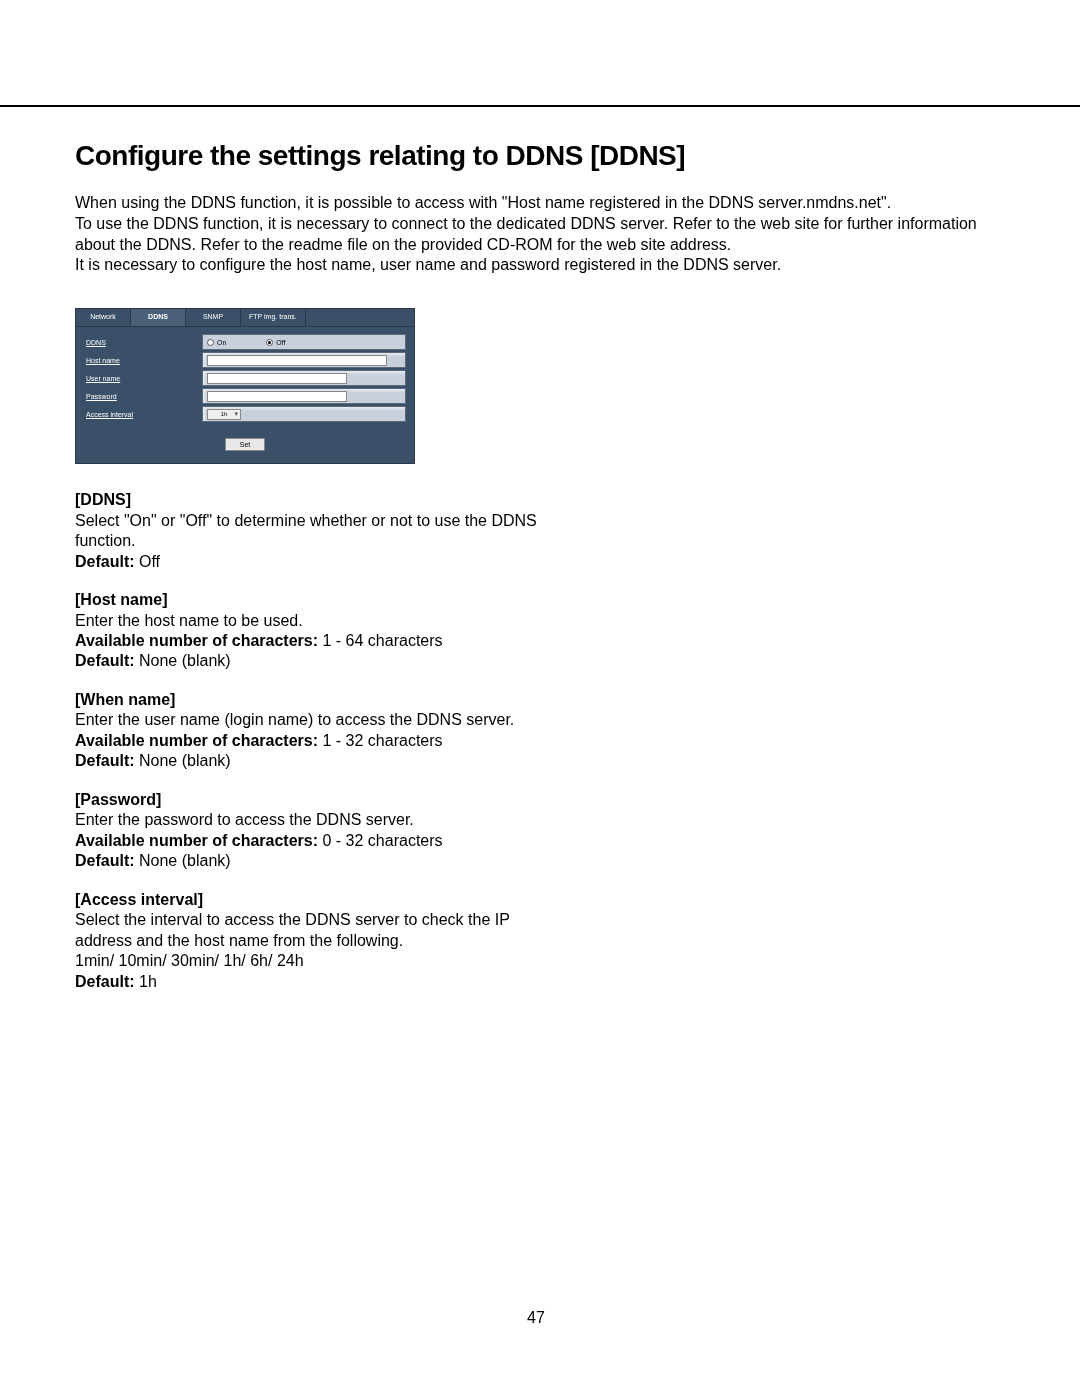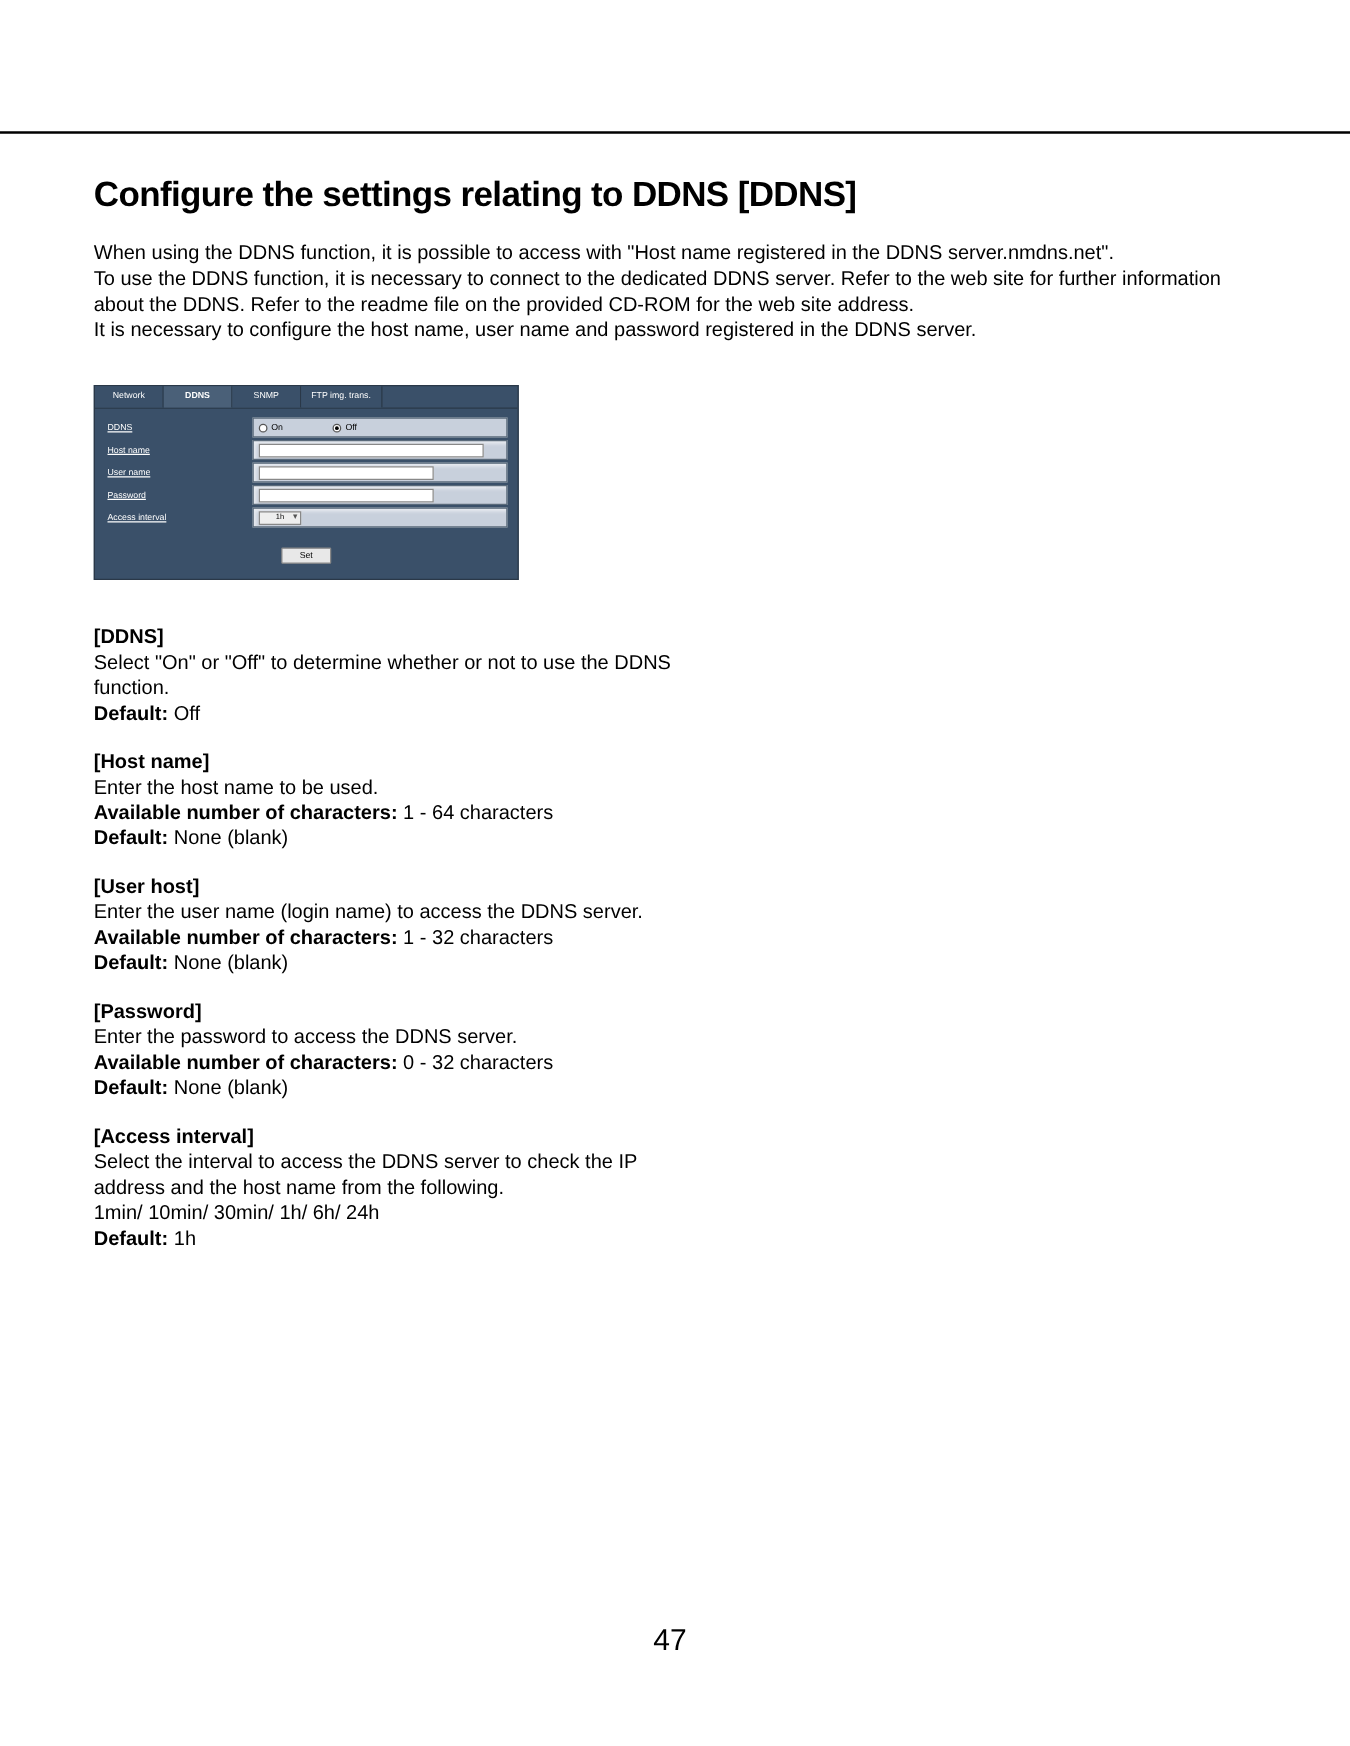--- a/index.html
+++ b/index.html
@@ -132,35 +132,35 @@
   .set-btn {
     display: inline-block;
     background: #e8e8e8;
     border: 1px solid #888;
     font-size: 7px;
     padding: 2px 14px;
     color: #000;
     border-radius: 1px;
   }
   .descriptions {
-    margin-top: 36px;
+    margin-top: 26px;
     width: 480px;
     font-size: 16px;
     line-height: 1.28;
   }
   .descriptions .block { margin-bottom: 18px; }
   .descriptions .title { font-weight: bold; }
   .descriptions .dlabel { font-weight: bold; }
   .page-number {
     position: absolute;
     bottom: 70px;
     left: 0;
     width: 1072px;
     text-align: center;
-    font-size: 24px;
+    font-size: 16px;
   }
 </style>
 </head>
 <body>
 
 <div class="hr-top"></div>
 
 <div class="content">
   <h1>Configure the settings relating to DDNS [DDNS]</h1>
 
@@ -230,21 +230,21 @@
     </div>
 
     <div class="block">
       <div class="title">[Host name]</div>
       <div>Enter the host name to be used.</div>
       <div><span class="dlabel">Available number of characters:</span><span> 1 - 64 characters</span></div>
       <div><span class="dlabel">Default:</span><span> None (blank)</span></div>
     </div>
 
     <div class="block">
-      <div class="title">[User host]</div>
+      <div class="title">[When name]</div>
       <div>Enter the user name (login name) to access the DDNS server.</div>
       <div><span class="dlabel">Available number of characters:</span><span> 1 - 32 characters</span></div>
       <div><span class="dlabel">Default:</span><span> None (blank)</span></div>
     </div>
 
     <div class="block">
       <div class="title">[Password]</div>
       <div>Enter the password to access the DDNS server.</div>
       <div><span class="dlabel">Available number of characters:</span><span> 0 - 32 characters</span></div>
       <div><span class="dlabel">Default:</span><span> None (blank)</span></div>

